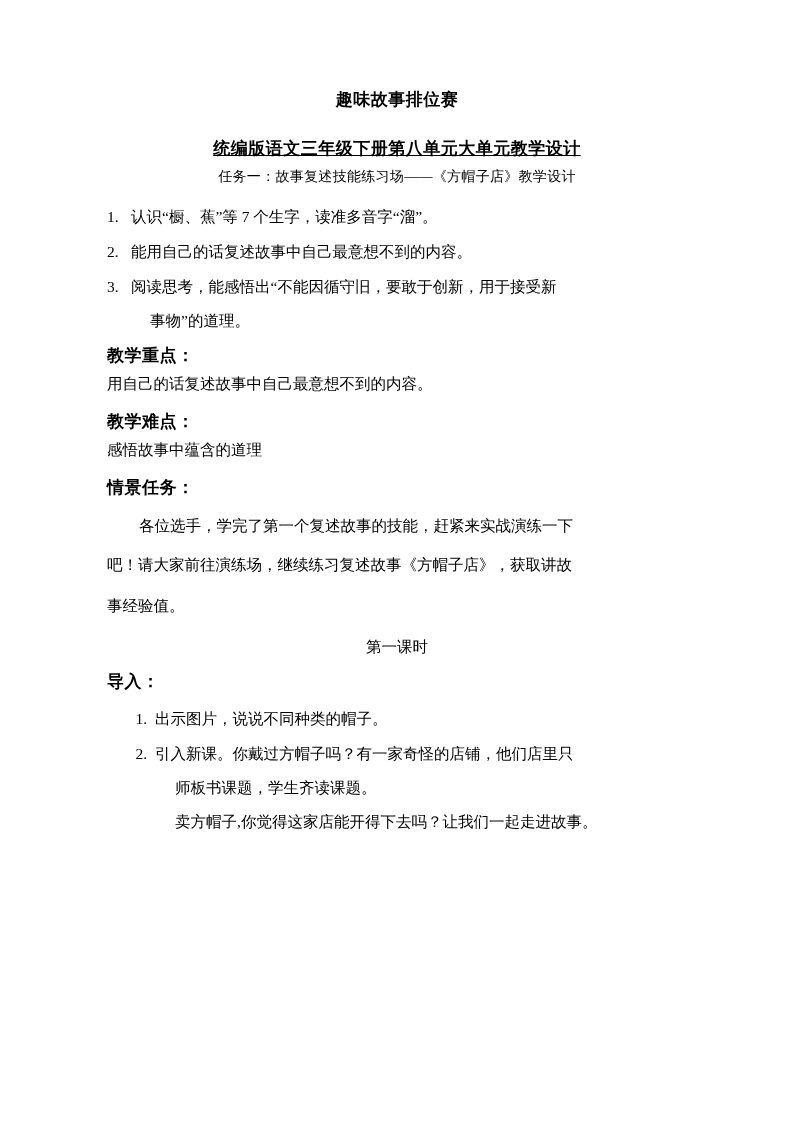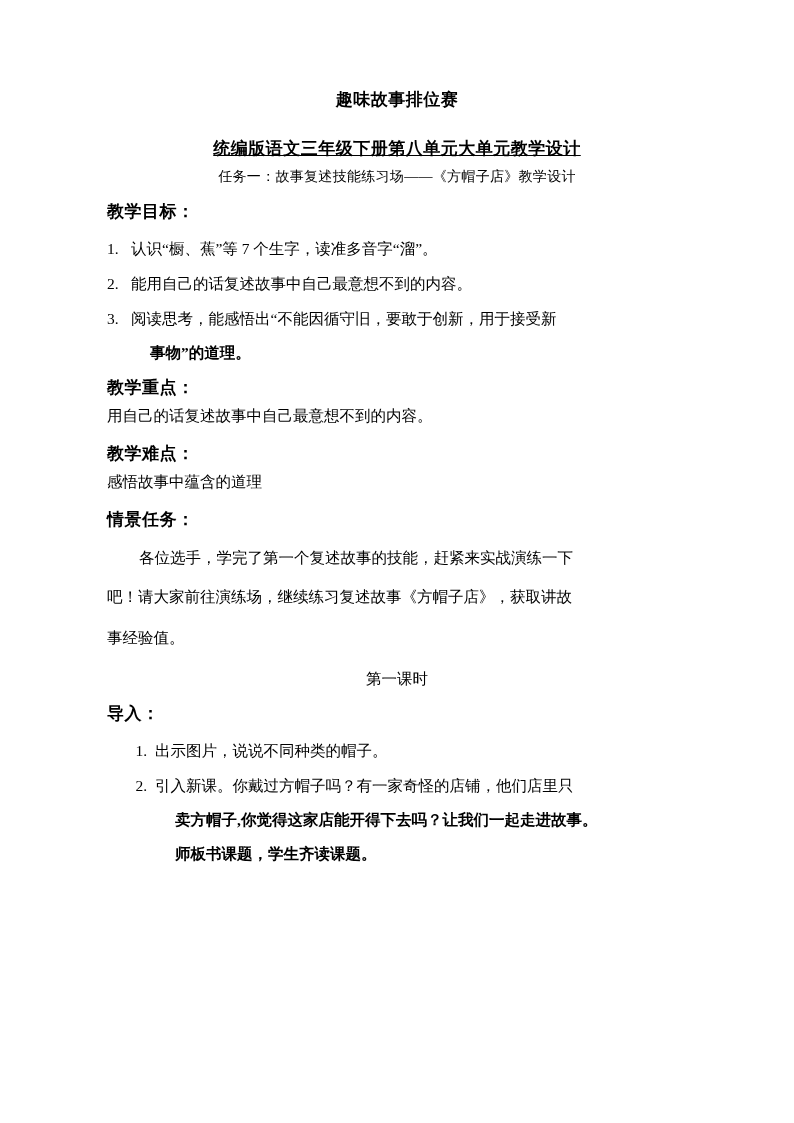--- a/index.html
+++ b/index.html
@@ -80,21 +80,20 @@
     margin-bottom: 1px;
   }
   .num-list li .marker {
     position: absolute;
     left: 0;
     top: 0;
   }
   .num-list li .cont-indent {
     display: block;
     padding-left: 19px;
-    font-weight: bold;
   }
   .indent-block {
     font-size: 15.5px;
     line-height: 36px;
     text-indent: 32px;
     text-align: justify;
     margin: 0 0 4px 0;
   }
   .centered-line {
     text-align: center;
@@ -118,21 +117,20 @@
 <body>
 
 <div class="page">
 
   <div class="doc-title">趣味故事排位赛</div>
 
   <div class="doc-subtitle">统编版语文三年级下册第八单元大单元教学设计</div>
 
   <div class="doc-task-line">任务一：故事复述技能练习场——《方帽子店》教学设计</div>
 
-  <div class="h-section">教学目标：</div>
 
   <ul class="num-list">
     <li>
       <span class="marker">1.</span>
       <span>认识“橱、蕉”等 7 个生字，读准多音字“溜”。</span>
     </li>
     <li>
       <span class="marker">2.</span>
       <span>能用自己的话复述故事中自己最意想不到的内容。</span>
     </li>
@@ -160,18 +158,18 @@
   <div class="h-section">导入：</div>
 
   <ul class="num-list indent-more">
     <li>
       <span class="marker">1.</span>
       <span>出示图片，说说不同种类的帽子。</span>
     </li>
     <li>
       <span class="marker">2.</span>
       <span>引入新课。你戴过方帽子吗？有一家奇怪的店铺，他们店里只</span>
+      <span class="cont-indent">师板书课题，学生齐读课题。</span>
       <span class="cont-indent">卖方帽子,你觉得这家店能开得下去吗？让我们一起走进故事。</span>
-      <span class="cont-indent">师板书课题，学生齐读课题。</span>
     </li>
   </ul>
 
 </div>
 
 </body></html>

